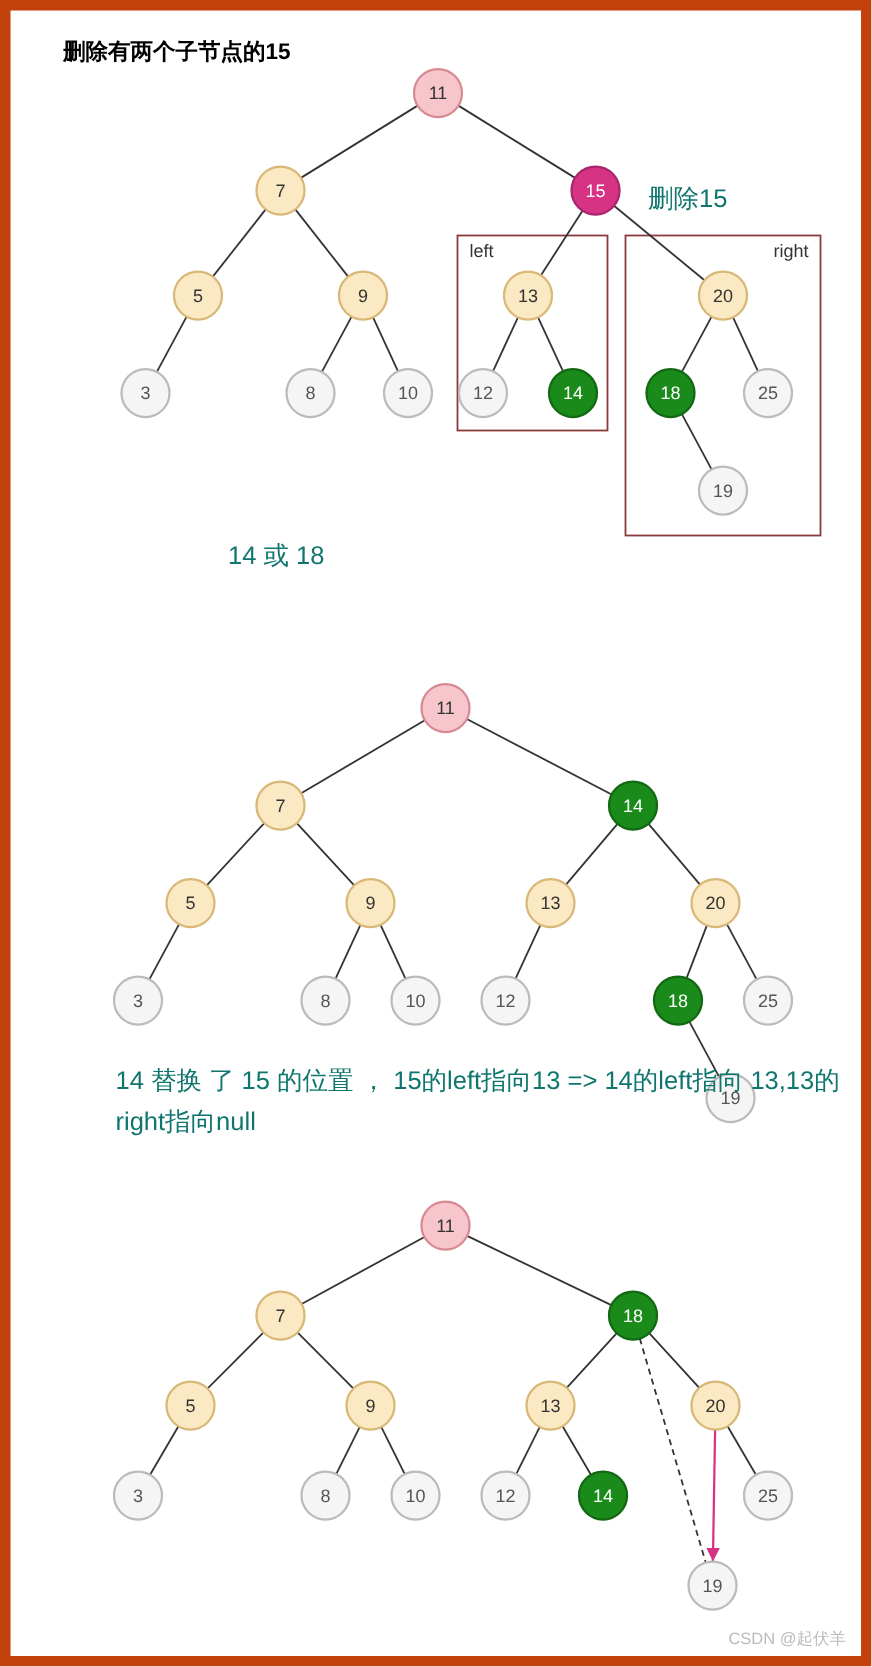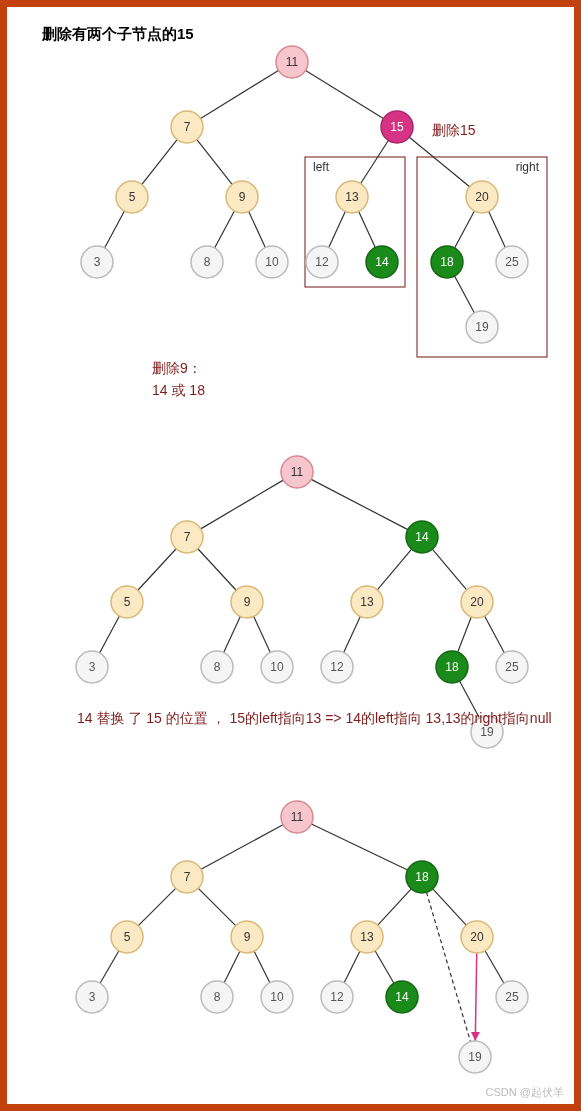--- a/index.html
+++ b/index.html
@@ -30,22 +30,22 @@
     text-align: center;
   }
   .title {
     position: absolute;
     font-weight: bold;
     font-size: 15px;
     color: #000;
   }
   .caption {
     position: absolute;
-    font-size: 14px;
-    color: #7f1d1d;
+    font-size: 17px;
+    color: #0f766e;
     line-height: 1.6;
   }
   .small-label {
     font-size: 12px;
     fill: #333;
   }
 </style>
 </head>
 <body>
 
@@ -188,21 +188,20 @@
       <text x="468" y="1050" class="node-label" fill="#555">19</text>
       <circle cx="470" cy="930" r="16" fill="#fbe9c3" stroke="#d9b877" stroke-width="1.5"></circle>
       <text x="470" y="930" class="node-label" fill="#333">20</text>
       <circle cx="505" cy="990" r="16" fill="#f5f5f5" stroke="#bbbbbb" stroke-width="1.5"></circle>
       <text x="505" y="990" class="node-label" fill="#555">25</text>
     </svg>
 
   <div class="caption" style="left:425px; top:112px;">删除15</div>
 
   <div class="caption" style="left:145px; top:350px;">
-    <div>删除9：</div>
     <div>14  或  18</div>
   </div>
 
   <div class="caption" style="left:70px; top:700px;">14 替换 了 15 的位置 ， 15的left指向13 =&gt; 14的left指向 13,13的right指向null</div>
 
 
   <div class="watermark">CSDN @起伏羊</div>
 </div>
 
 </body></html>

